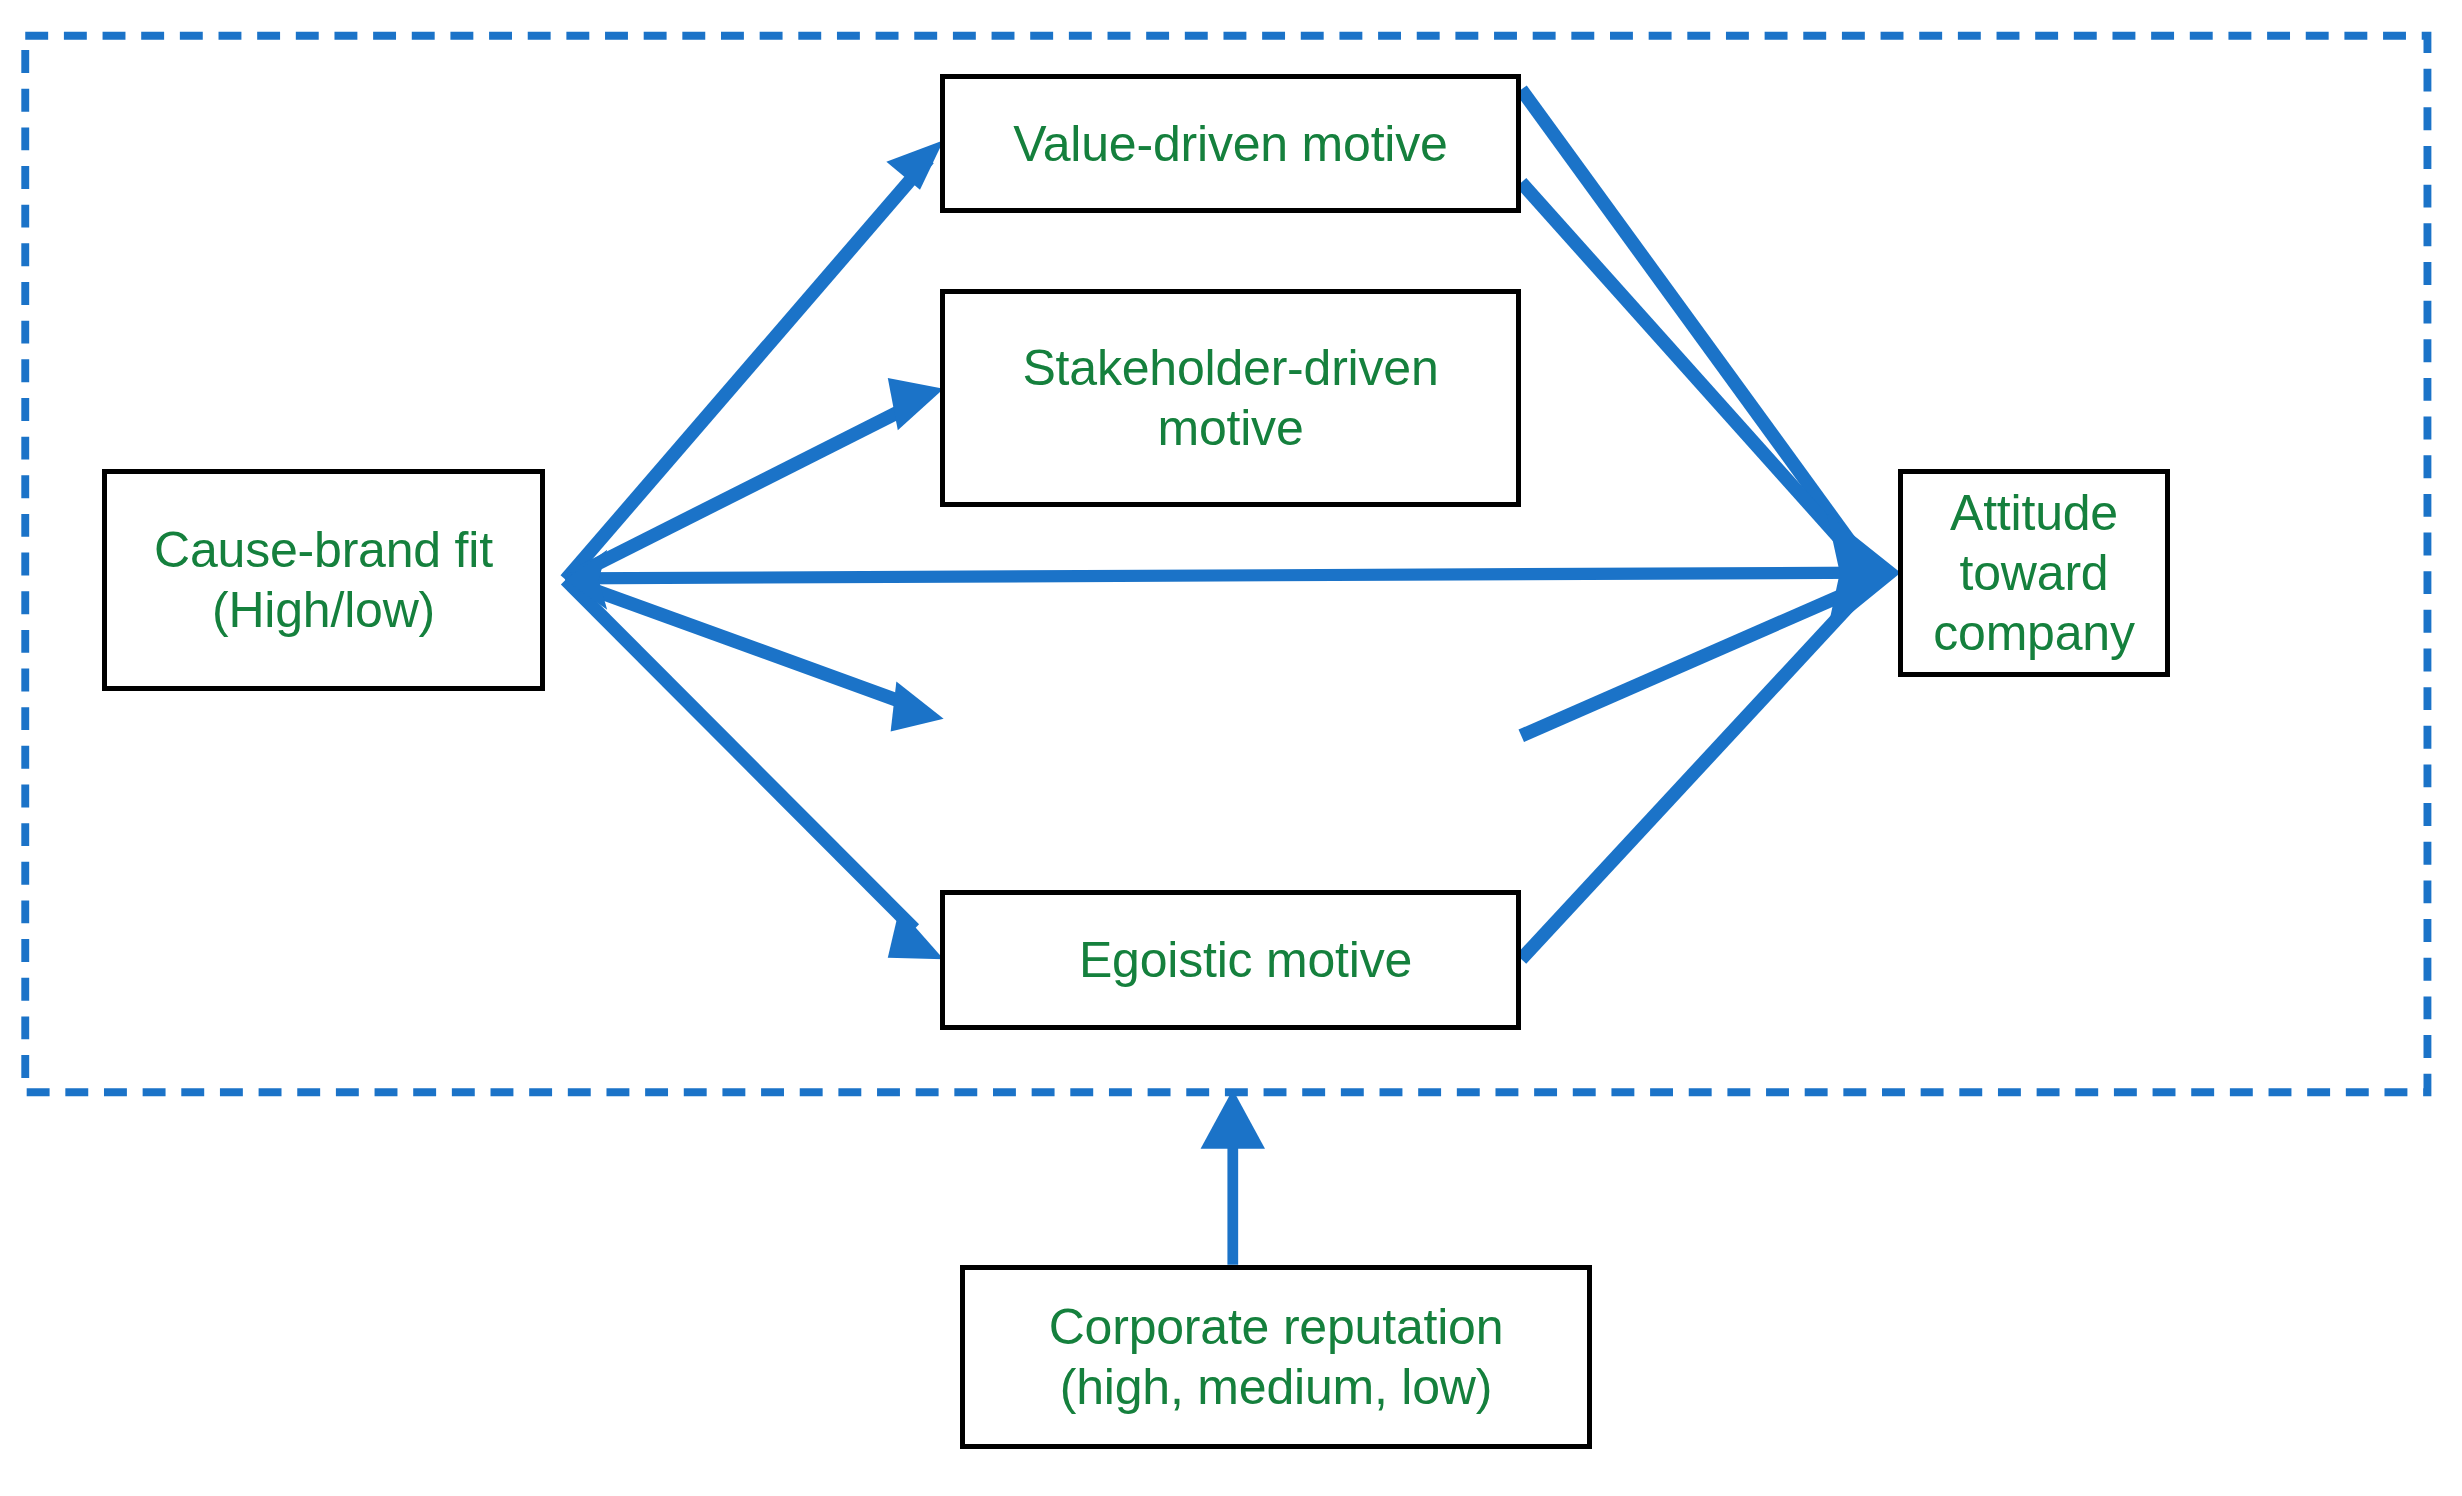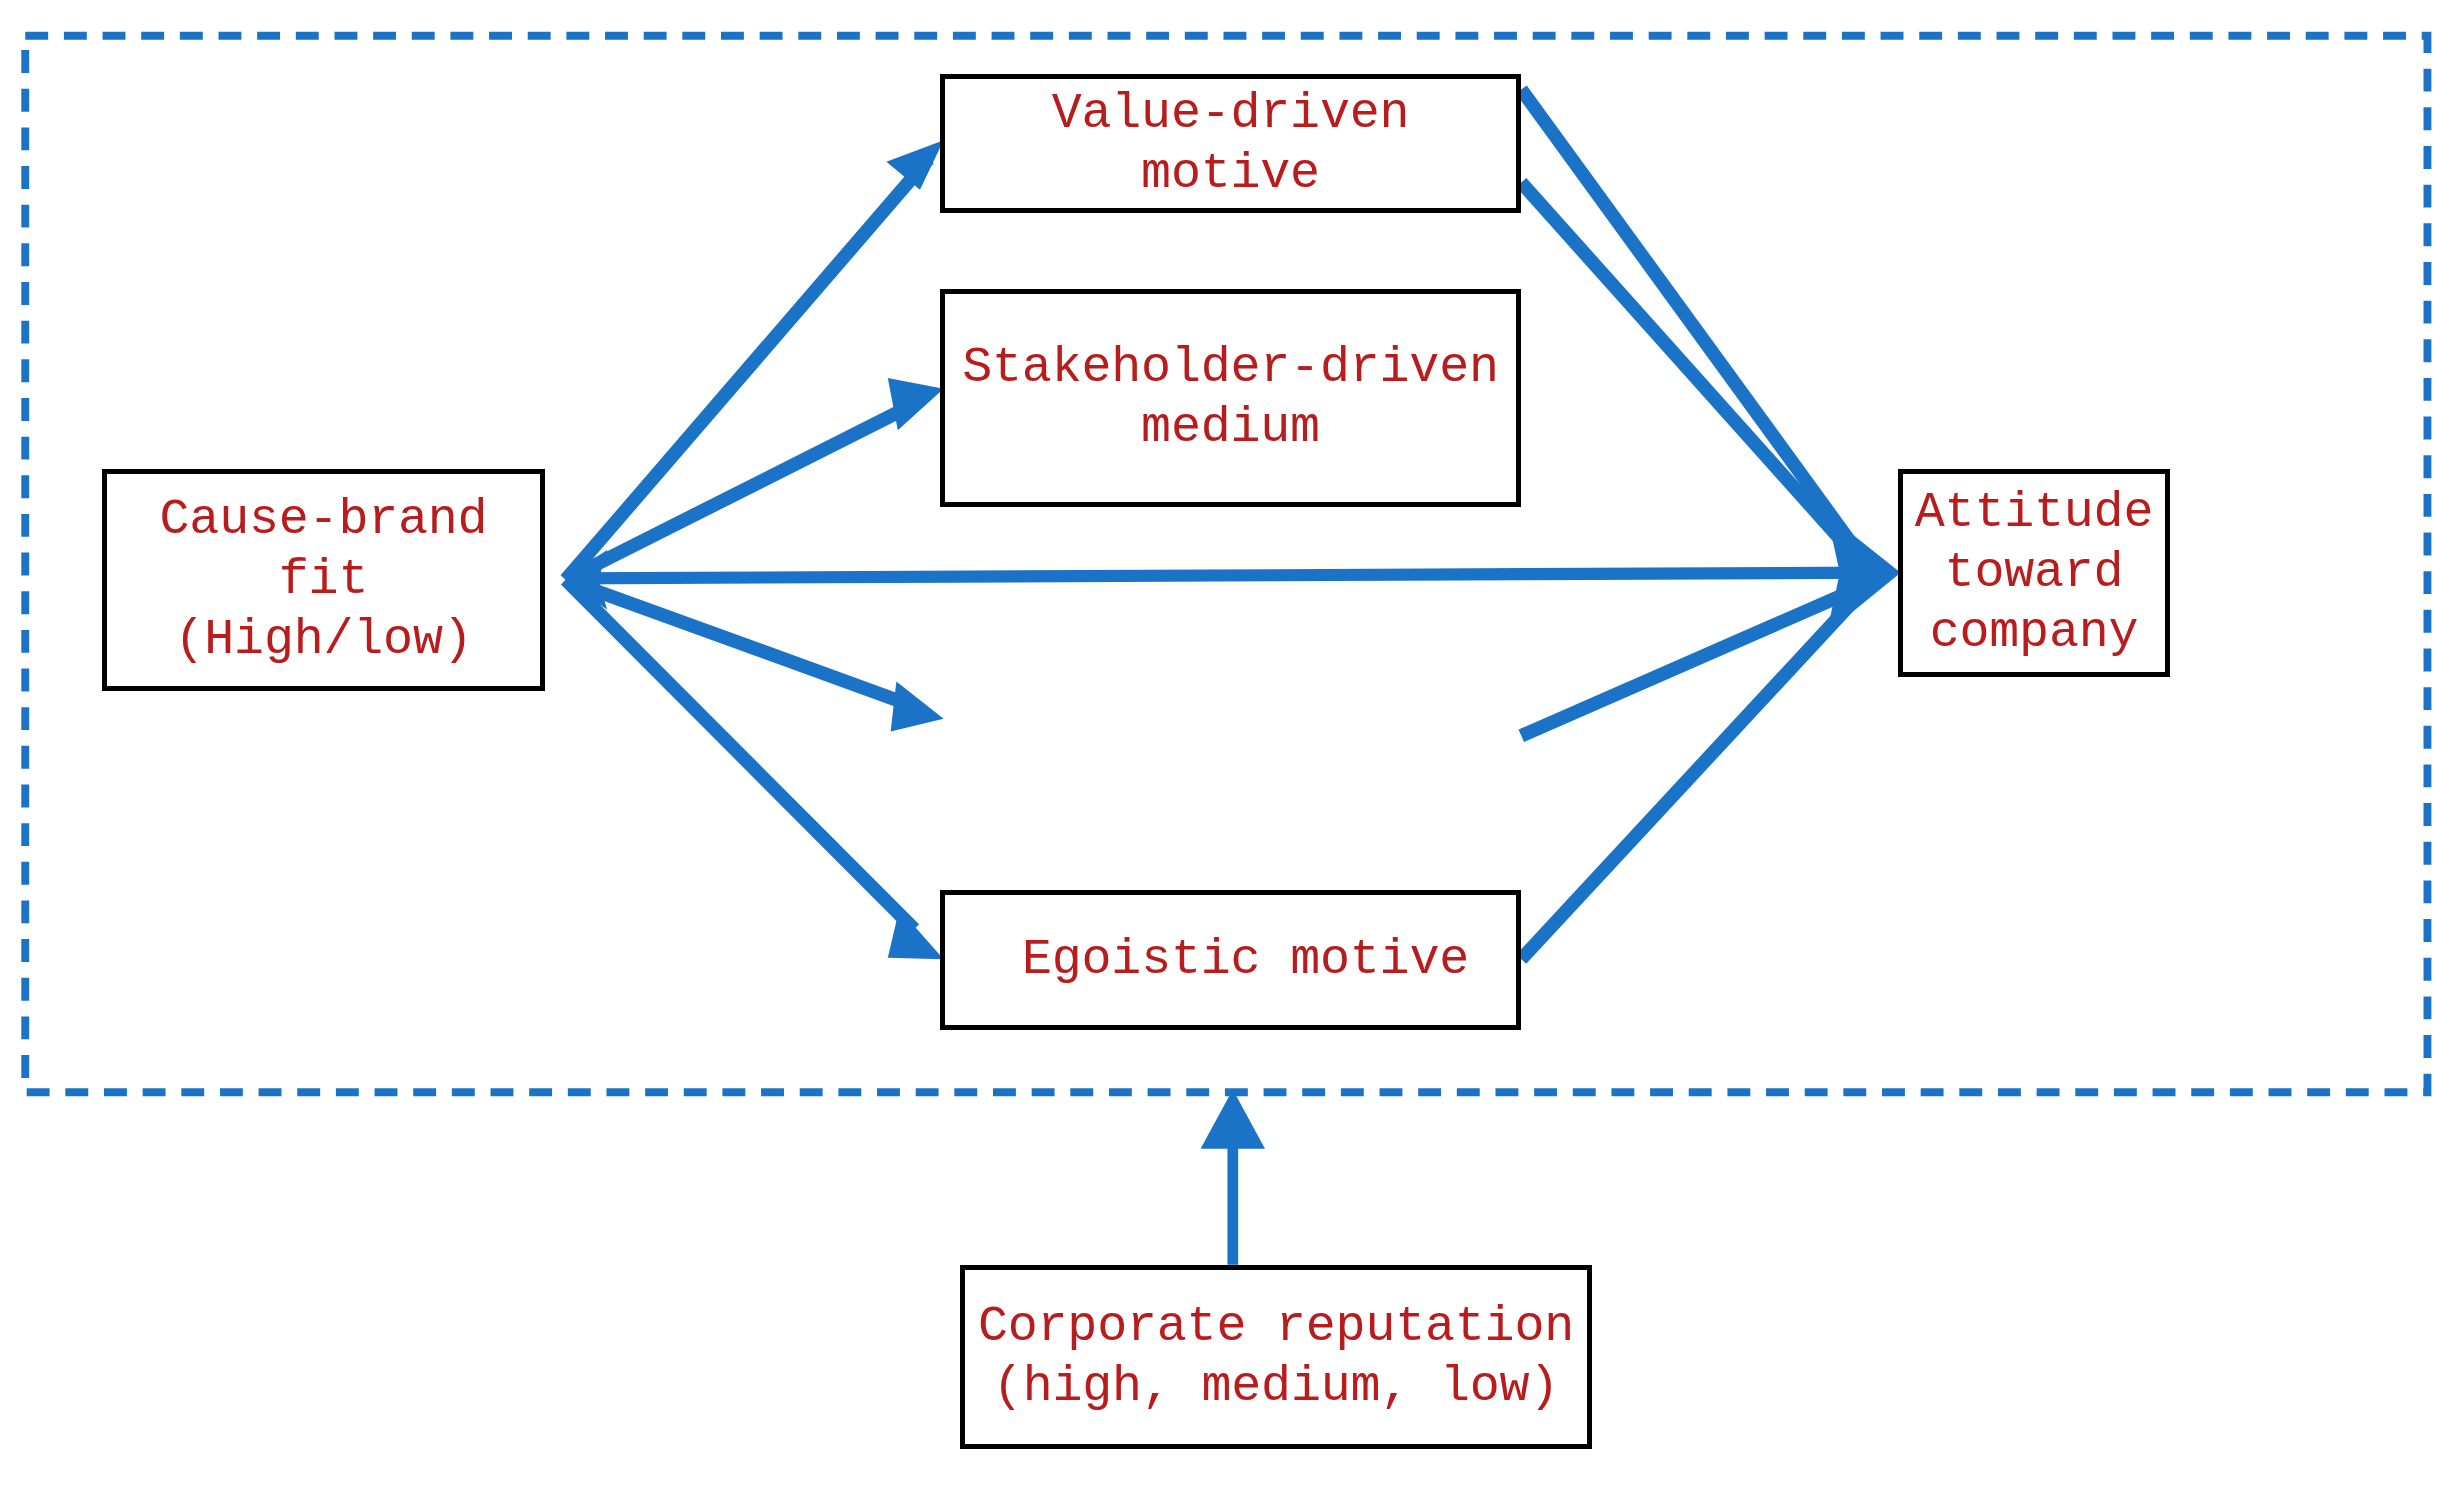--- a/index.html
+++ b/index.html
@@ -28,24 +28,24 @@
     position: absolute;
     box-sizing: border-box;
     border: 5px solid #000000;
     background: #ffffff;
     display: flex;
     align-items: center;
     justify-content: center;
     text-align: center;
   }
   .node-label {
-    font-family: Liberation Mono, monospace;
+    font-family: Liberation Sans, sans-serif;
     font-size: 50px;
     line-height: 1.20;
-    color: #b91c1c;
+    color: #15803d;
     padding: 0 10px;
     white-space: pre-line;
     letter-spacing: -0.2px;
   }
 </style>
 </head>
 <body>
 
 <div id="stage">
 
@@ -108,21 +108,21 @@
     <span class="node-label">Cause-brand fit
 (High/low)</span>
   </div>
 
   <div class="node-box" style="left:940px; top:74px; width:581px; height:139px;">
     <span class="node-label">Value-driven motive</span>
   </div>
 
   <div class="node-box" style="left:940px; top:289px; width:581px; height:218px;">
     <span class="node-label">Stakeholder-driven
-medium</span>
+motive</span>
   </div>
 
 
   <div class="node-box" style="left:940px; top:890px; width:581px; height:140px;padding-left:30px;">
     <span class="node-label">Egoistic motive</span>
   </div>
 
   <div class="node-box" style="left:1898px; top:469px; width:272px; height:208px;">
     <span class="node-label">Attitude toward
 company</span>

